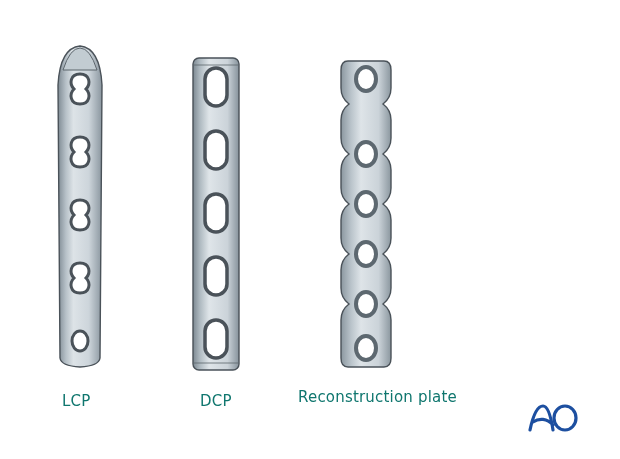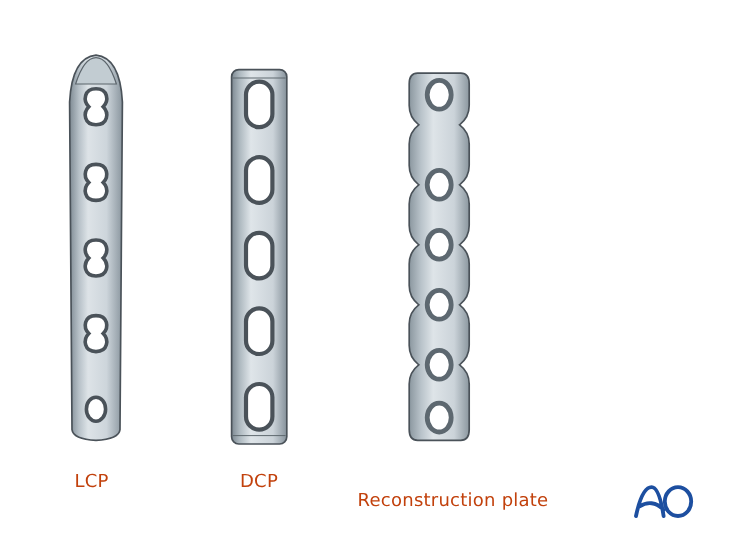--- a/index.html
+++ b/index.html
@@ -1,19 +1,19 @@
 <!DOCTYPE html>
 <html><head>
 <meta charset="utf-8">
 <style>
   html, body { margin: 0; padding: 0; background: #ffffff; }
   body { width: 620px; height: 459px; position: relative; overflow: hidden;
          font-family: "DejaVu Sans", "Liberation Sans", sans-serif; }
   .plate { position: absolute; }
-  .label { position: absolute; font-size: 15px; color: #c2410c; letter-spacing: 0.2px; }
+  .label { position: absolute; font-size: 15px; color: #0f766e; letter-spacing: 0.2px; }
   .logo { position: absolute; }
 </style>
 </head>
 <body>
 
 <svg class="plate" style="left:50px;top:40px" width="60" height="330" viewBox="0 0 60 330">
   <defs>
     <linearGradient id="gL" x1="0" x2="1">
       <stop offset="0" stop-color="#7f8b94"></stop>
       <stop offset="0.18" stop-color="#b7c1c8"></stop>
@@ -76,18 +76,18 @@
     <ellipse cx="28" cy="96" rx="10" ry="12"></ellipse>
     <ellipse cx="28" cy="146" rx="10" ry="12"></ellipse>
     <ellipse cx="28" cy="196" rx="10" ry="12"></ellipse>
     <ellipse cx="28" cy="246" rx="10" ry="12"></ellipse>
     <ellipse cx="28" cy="290" rx="10" ry="12"></ellipse>
   </g>
 </svg>
 
 <div class="label" style="left:62px;top:392px">LCP</div>
 <div class="label" style="left:200px;top:392px">DCP</div>
-<div class="label" style="left:298px;top:408px">Reconstruction plate</div>
+<div class="label" style="left:298px;top:388px">Reconstruction plate</div>
 
 <svg class="logo" style="left:527px;top:403px" width="52" height="30" viewBox="0 0 52 30">
   <path d="M3,27 C7,8 12,3 16,3 C21,3 24,14 26,27 M6,19 C12,15 20,15 26,22" fill="none" stroke="#1d4fa0" stroke-width="3.2" stroke-linecap="round"></path>
   <ellipse cx="38" cy="15" rx="11" ry="12" fill="none" stroke="#1d4fa0" stroke-width="3.2"></ellipse>
 </svg>
 
 </body></html>

